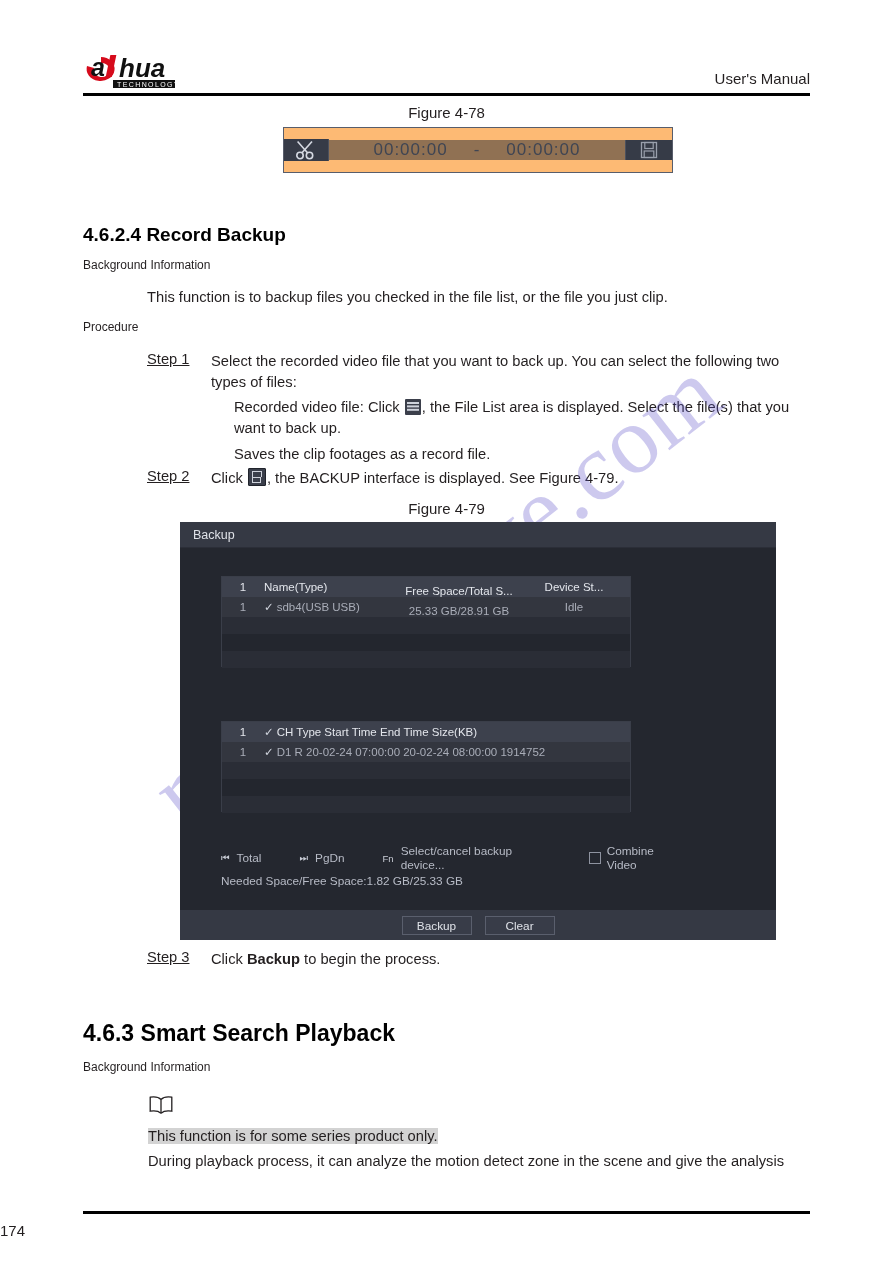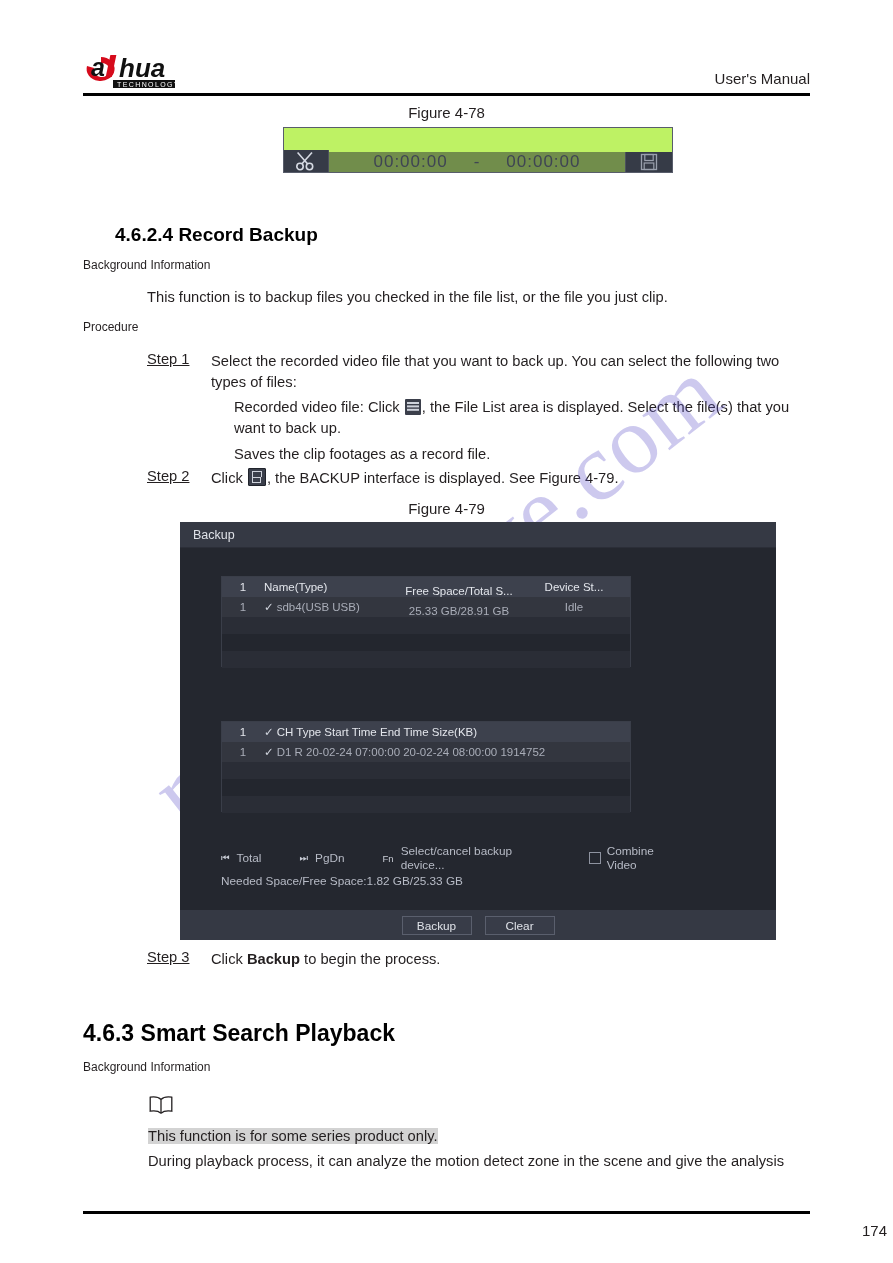--- a/index.html
+++ b/index.html
@@ -86,41 +86,40 @@
     top: 1211px;
     width: 727px;
     height: 2.5px;
     background: #000000;
   }
   .footer-page {
     position: absolute;
     left: 0px;
     top: 1222px;
     width: 887px;
-    text-align: right;
+    text-align: left;
     font-size: 15px;
     color: #231f20;
   }
 
   
   .fig-caption {
     position: absolute;
     width: 893px;
     left: 0;
     text-align: center;
     font-size: 15px;
     color: #231f20;
   }
   .h3 {
     position: absolute;
     left: 83px;
     font-size: 19px;
     font-weight: bold;
     color: #000000;
-    margin-left: 32px;
   }
   .h2 {
     position: absolute;
     left: 83px;
     font-size: 23px;
     font-weight: bold;
     color: #000000;
   }
   .h-sub {
     position: absolute;
@@ -197,25 +196,25 @@
     height: 20px;
   }
 
   
   .fig78 {
     position: absolute;
     left: 283px;
     top: 127px;
     width: 390px;
     height: 46px;
-    background: #bef264;
+    background: #fdba74;
     border: 1px solid #585d6b;
     box-sizing: border-box;
     display: flex;
-    align-items: flex-end;
+    align-items: center;
   }
   .fig78-scissors {
     width: 44px;
     background: #363b47;
     border-right: 1px solid #4c515e;
     display: flex;
     align-items: center;
     justify-content: center;
   }
   .fig78-time {

